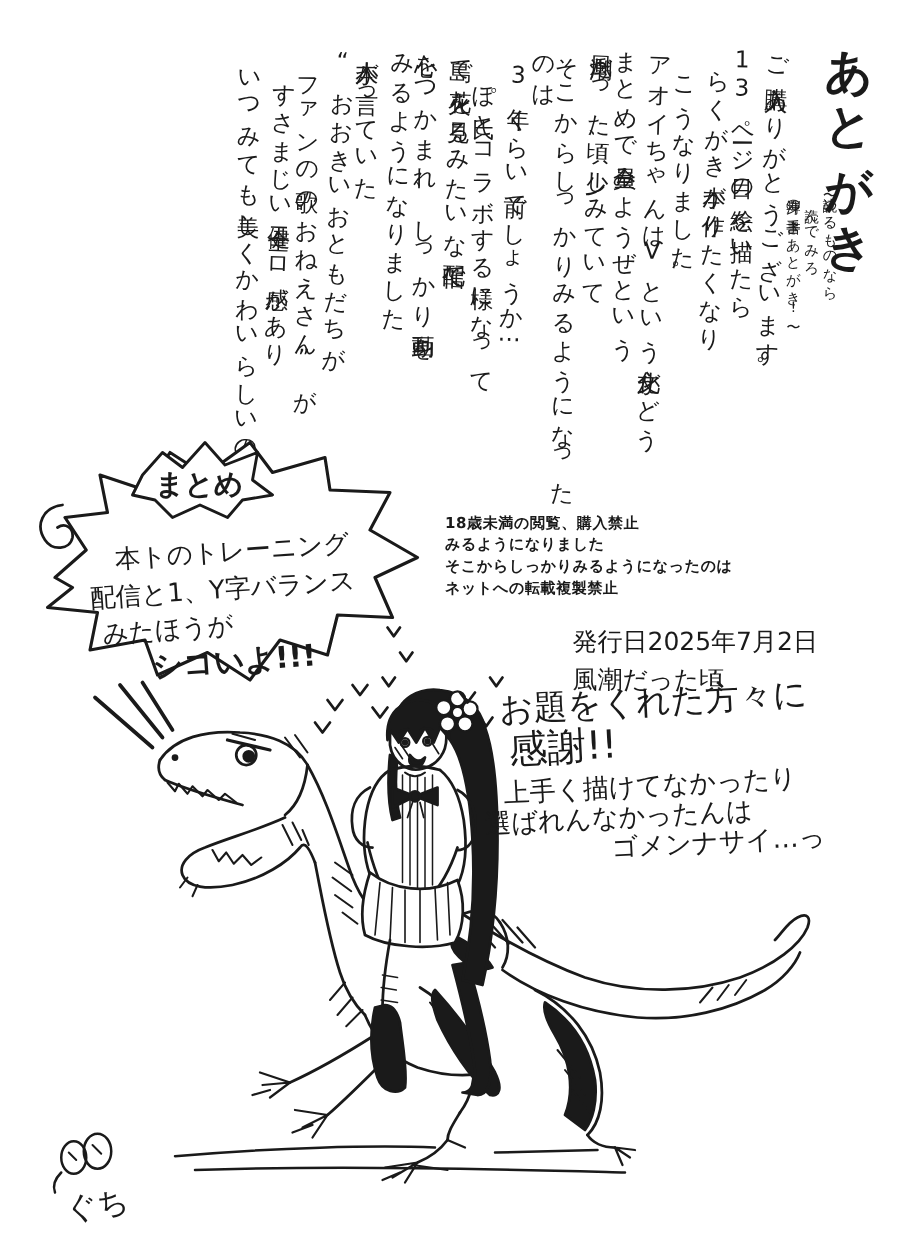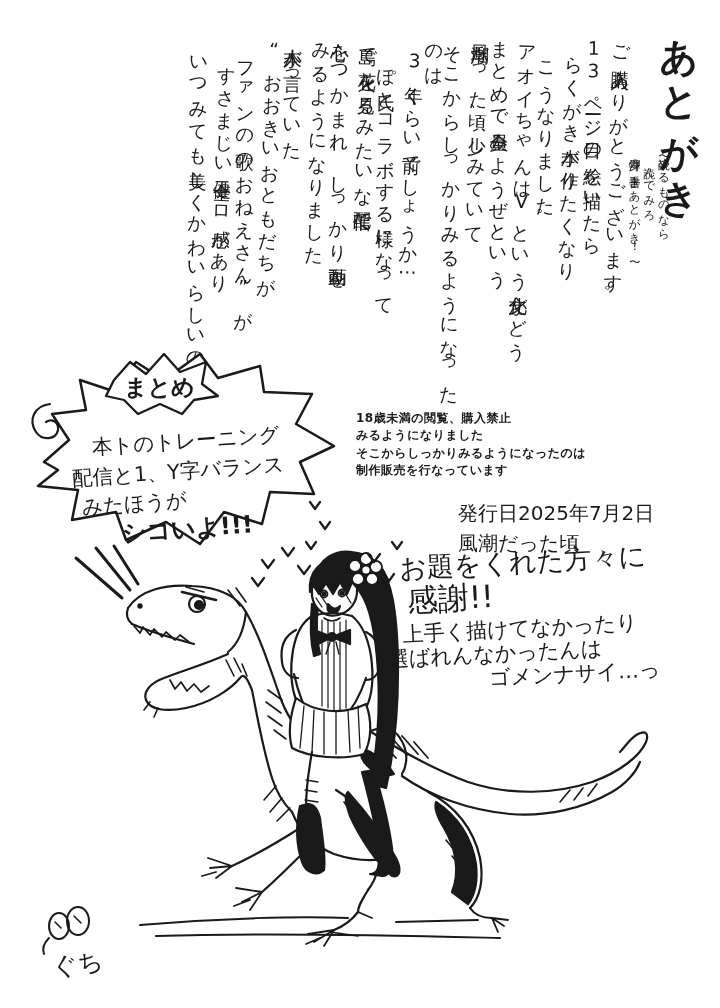--- a/index.html
+++ b/index.html
@@ -87,21 +87,21 @@
   <div class="col">“おおきいおともだちが</div>
   <div class="col">ファンの歌のおねえさん”が</div>
   <div class="col">すさまじい健全エロ感があり</div>
   <div class="col">いつみても美しくかわいらしいのです</div>
 </div>
 
 <div id="notice">
   <div>18歳未満の閲覧、購入禁止</div>
   <div>みるようになりました</div>
   <div>そこからしっかりみるようになったのは</div>
-  <div>制作販売を行なっています</div>
+  <div>ネットへの転載複製禁止</div>
 </div>
 
 <div id="colophon">
   <div>発行日2025年7月2日</div>
   <div>風潮だった頃</div>
 </div>
 
 <div id="thanks">
   <div class="t1">お題をくれた方々に</div>
   <div class="t2">感謝!!</div>

